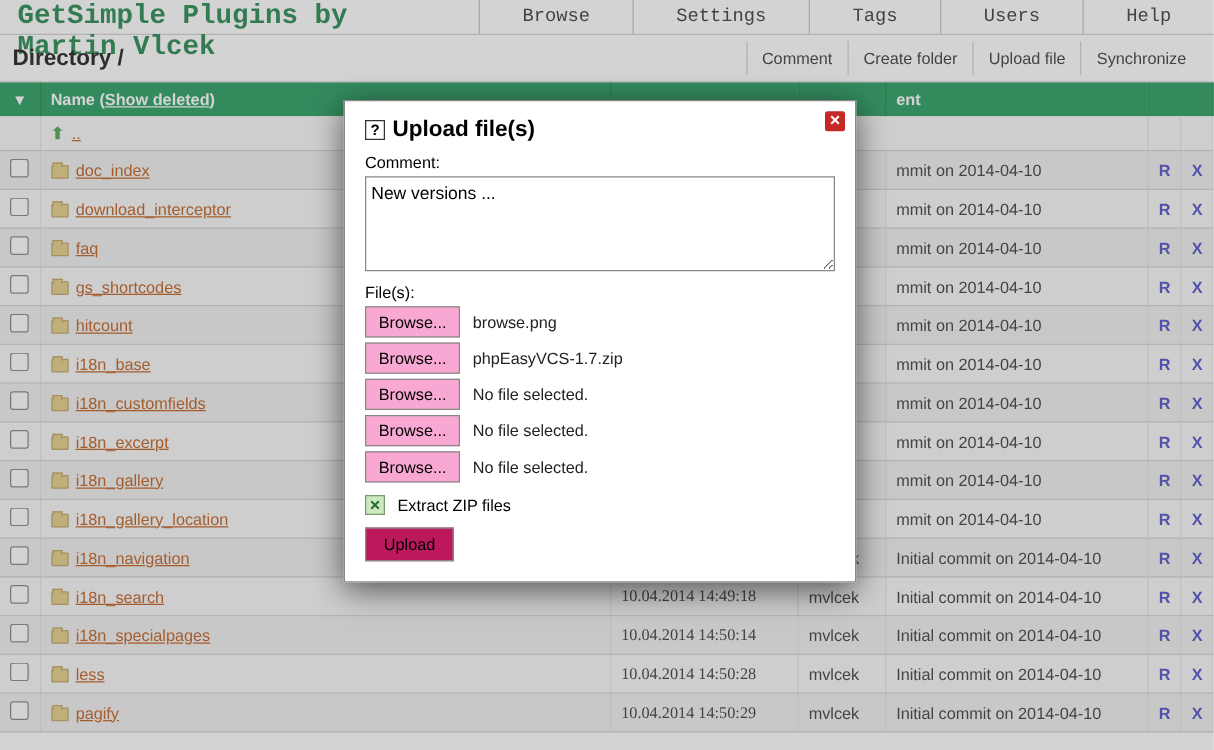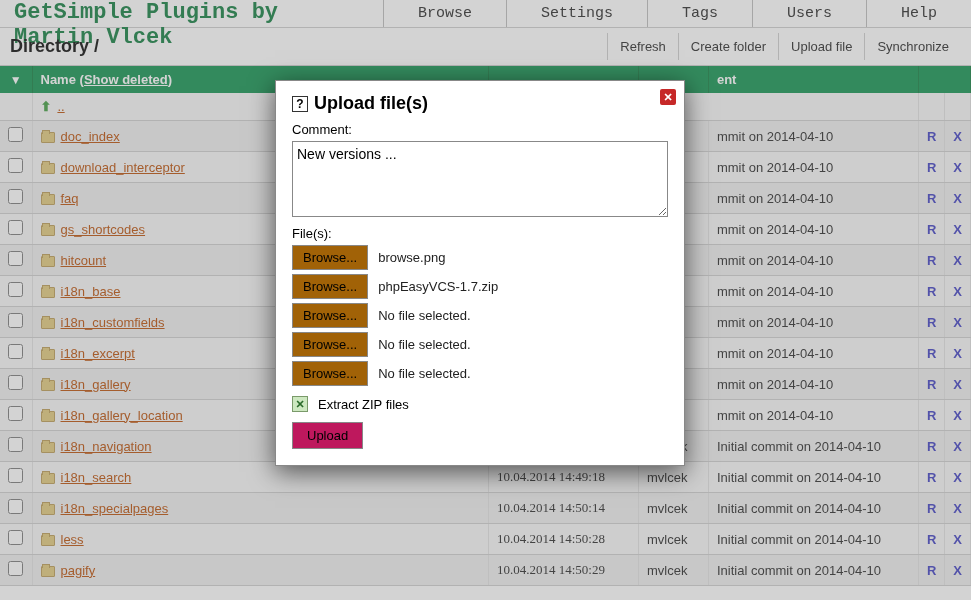--- a/index.html
+++ b/index.html
@@ -37,21 +37,21 @@
   .folder-icon::before { content:""; position:absolute; top:-3px; left:0; width:6px; height:3px; background:#e0c878; border:1px solid #b89850; border-bottom:none; }
   .up-icon { color:#3a9a3a; font-weight:bold; margin-right:6px; }
   
   .dialog { position: absolute; left: 275px; top: 80px; width: 410px; background: #fff; border: 1px solid #888; box-shadow: 0 6px 24px rgba(0,0,0,0.6); z-index: 10; padding: 12px 16px 16px; }
   .dialog-close { position: absolute; top: 8px; right: 8px; width: 16px; height: 16px; background:#c62828; color:#fff; font-size:11px; line-height:16px; text-align:center; border-radius:2px; cursor:pointer; font-weight:bold; }
   .dialog-title { font-size: 18px; font-weight: bold; margin-bottom: 8px; display:flex; align-items:center; gap:6px; }
   .dialog-title .qmark { display:inline-block; width:16px; height:16px; border:1px solid #333; font-size:12px; text-align:center; line-height:14px; }
   .dialog label { font-size: 13px; display:block; margin: 6px 0 4px; }
   .dialog textarea { width: 100%; height: 76px; font-family: Liberation Sans, sans-serif; font-size: 14px; padding: 4px; border:1px solid #888; resize: both; }
   .file-row { display:flex; align-items:center; gap:10px; margin: 4px 0; }
-  .browse-btn { padding: 4px 10px; border:1px solid #888; background:#a16207; font-size:13px; cursor:pointer; }
+  .browse-btn { padding: 4px 10px; border:1px solid #888; background:#f9a8d4; font-size:13px; cursor:pointer; }
   .file-text { font-size: 13px; color:#222; }
   .extract-row { display:flex; align-items:center; gap:10px; margin: 10px 0; }
   .extract-row .chk { width:16px; height:16px; background:#cde8c0; border:1px solid #7a9a6a; display:flex; align-items:center; justify-content:center; color:#2a6a2a; font-size:11px; font-weight:bold; }
   .upload-btn { padding: 5px 14px; border:1px solid #888; background:#be185d; font-size:13px; cursor:pointer; }
   input[type=checkbox]{ width:15px; height:15px; }
 </style>
 </head>
 <body>
 
 <div class="topbar">
@@ -61,21 +61,21 @@
     <a href="#">Settings</a>
     <a href="#">Tags</a>
     <a href="#">Users</a>
     <a href="#">Help</a>
   </div>
 </div>
 
 <div class="subhead">
   <div class="breadcrumb">Directory /</div>
   <div class="actions">
-    <a href="#">Refresh</a>
+    <a href="#">Comment</a>
     <a href="#">Create folder</a>
     <a href="#">Upload file</a>
     <a href="#">Synchronize</a>
   </div>
 </div>
 
 <table>
   <thead>
     <tr>
       <th class="col-arrow"><span class="arrow-down">▼</span></th>

